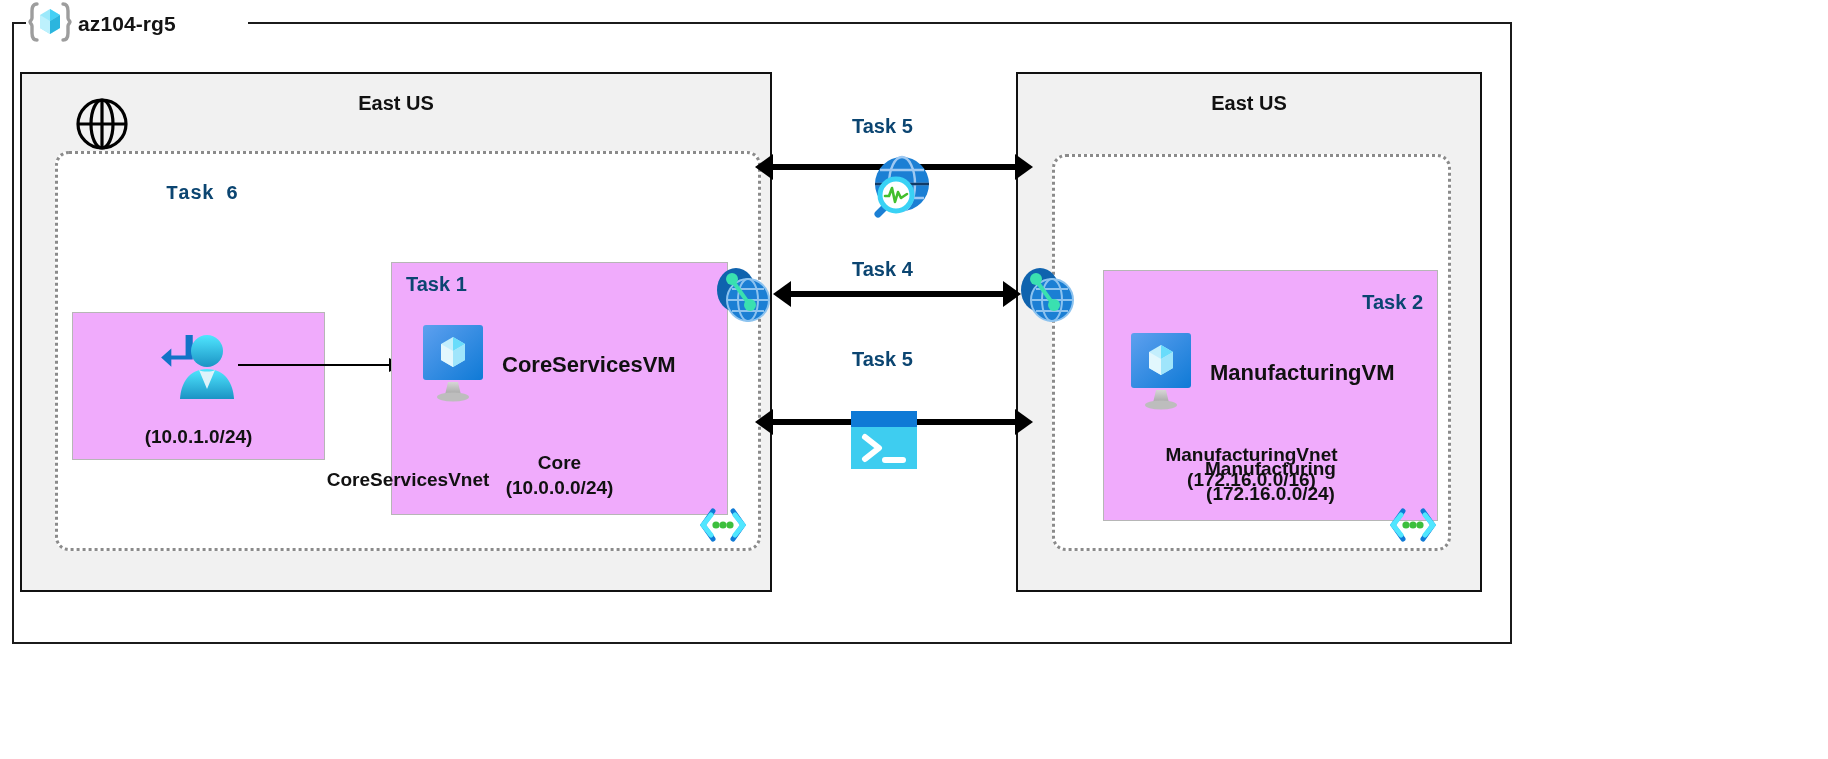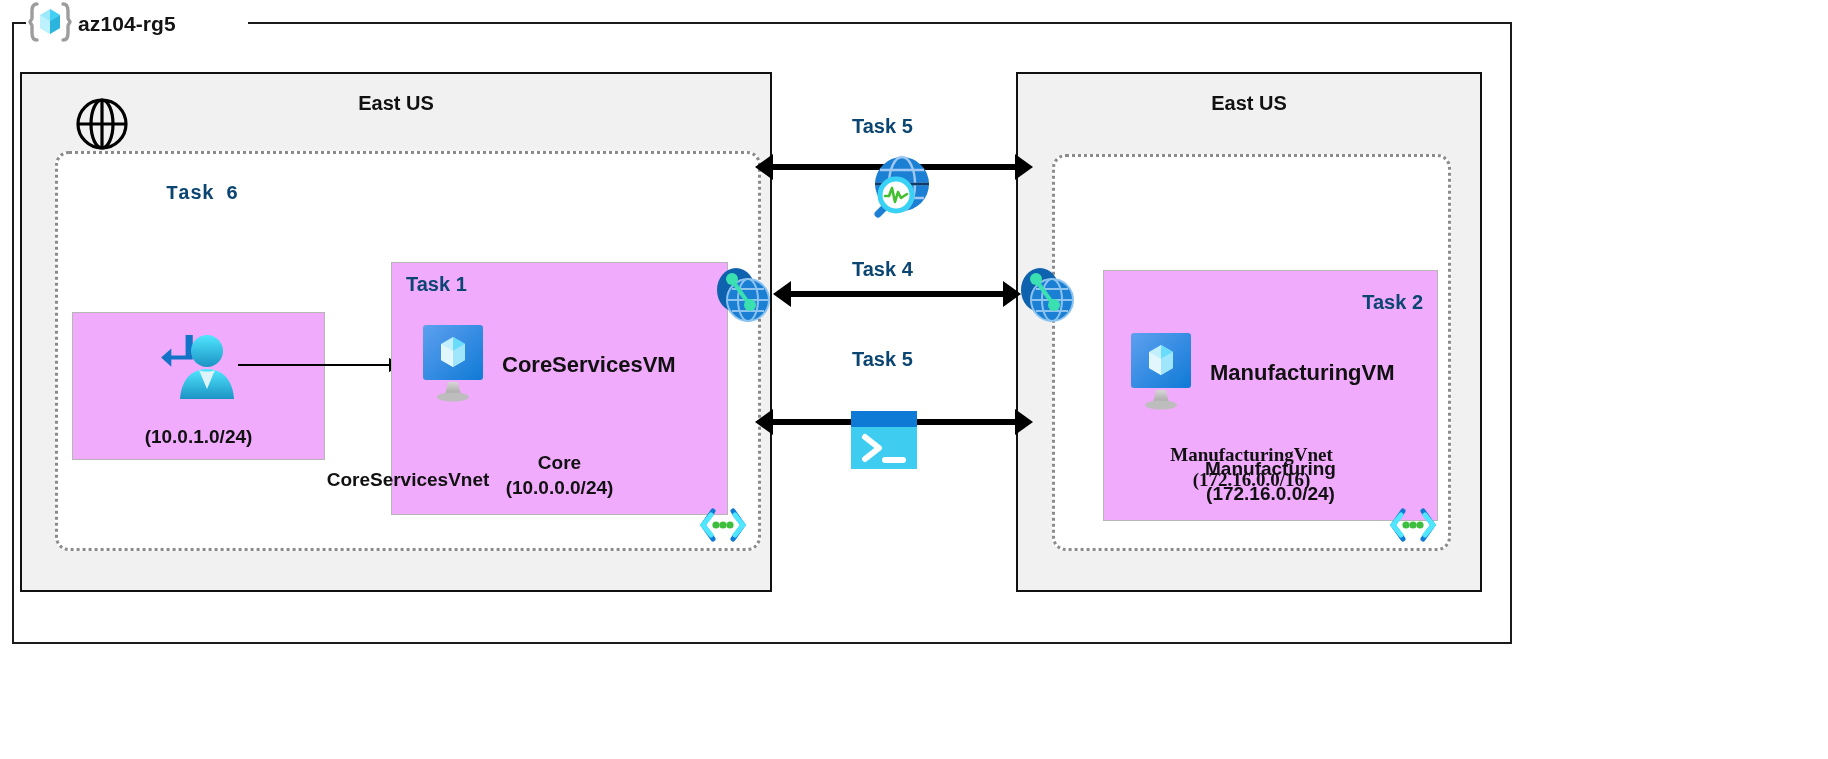--- a/index.html
+++ b/index.html
@@ -30,21 +30,21 @@
                 font-size:20px;font-weight:bold;color:#111;}
 
   
   .vnet{position:absolute;background:#ffffff;
         border:3px dotted #8b8b8b;border-radius:14px;box-sizing:border-box;}
   #vnet-core{left:33px;top:77px;width:706px;height:400px;}
   #vnet-mfg{left:34px;top:80px;width:399px;height:397px;}
   .vnet-caption{position:absolute;left:0;right:0;text-align:center;
                 font-size:19px;font-weight:bold;color:#111;line-height:1.28;}
   #vnet-core .vnet-caption{bottom:56px;}
-  #vnet-mfg  .vnet-caption{bottom:56px;font-family:Liberation Serif, serif;}
+  #vnet-mfg  .vnet-caption{bottom:56px;}
   .vnet-corner-icon{position:absolute;right:12px;bottom:6px;width:46px;height:34px;}
 
   
   .subnet{position:absolute;background:#f0abfc;border:1px solid #b6b6b6;
           box-sizing:border-box;}
   #subnet-perimeter{left:14px;top:158px;width:253px;height:148px;}
   #subnet-core{left:333px;top:108px;width:337px;height:253px;}
   #subnet-mfg{left:48px;top:113px;width:335px;height:251px;}
   .subnet-caption{position:absolute;left:0;right:0;text-align:center;
                   font-size:19px;font-weight:bold;color:#111;line-height:1.28;}

